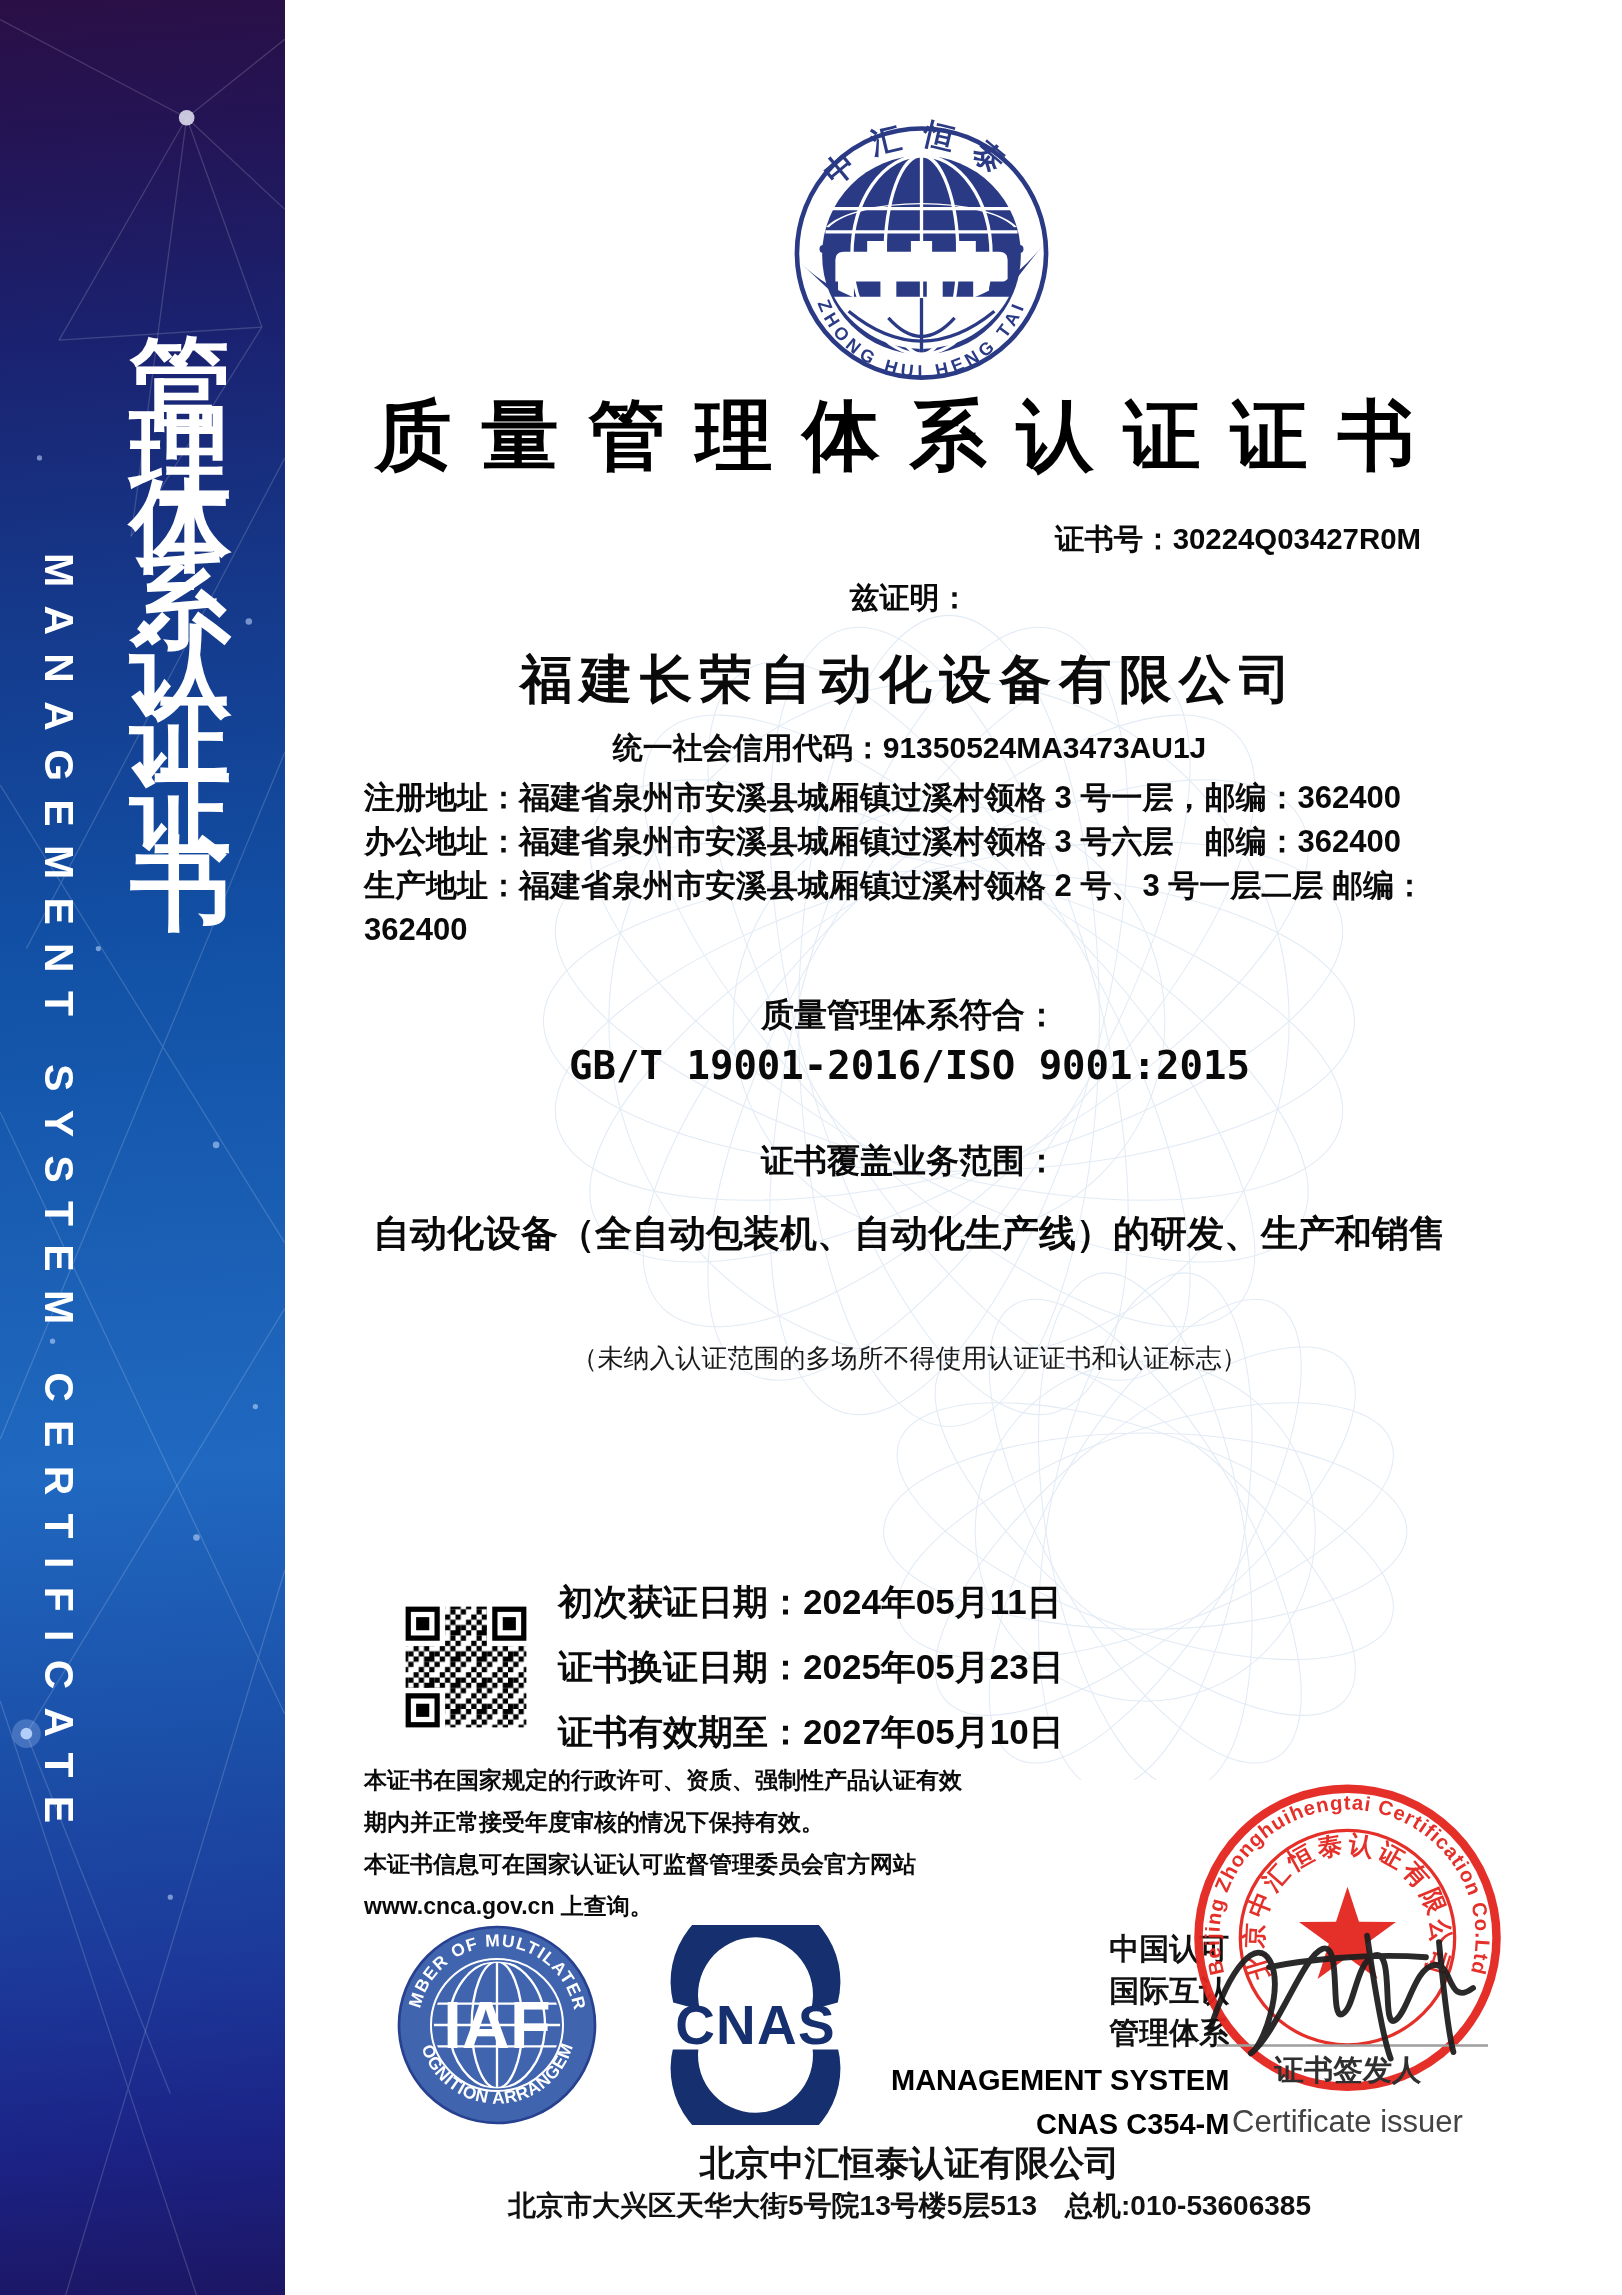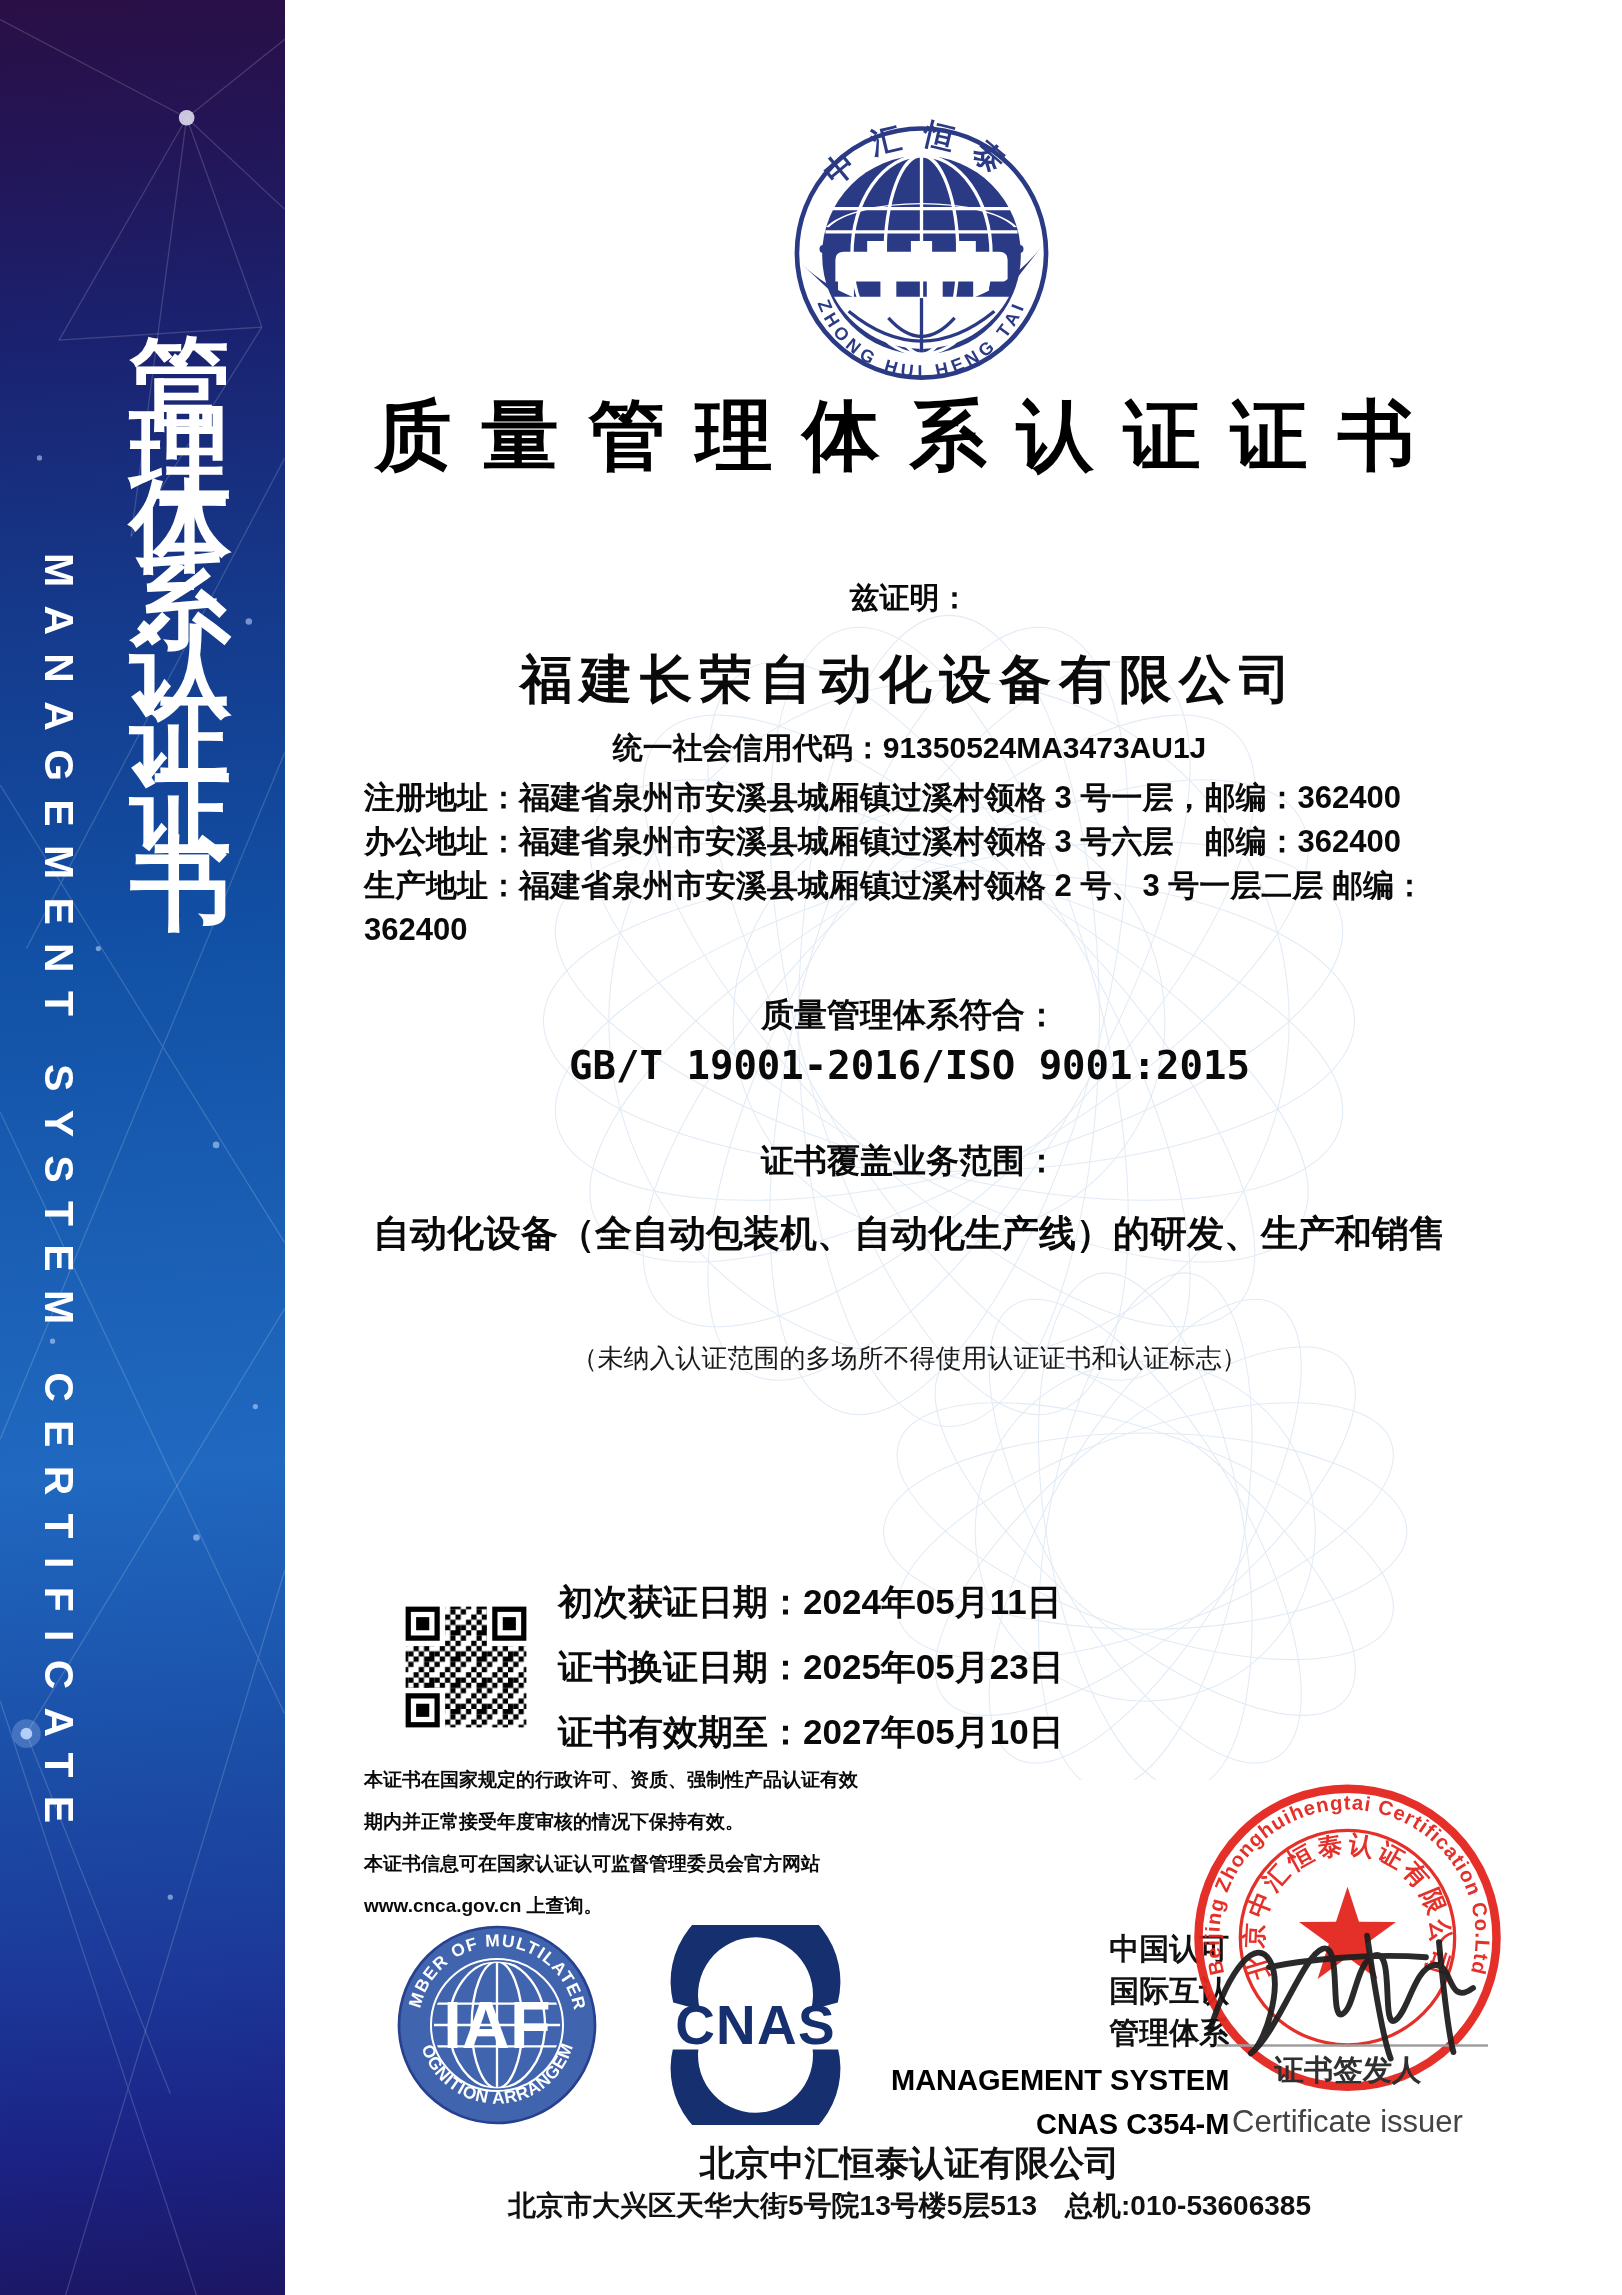--- a/index.html
+++ b/index.html
@@ -25,21 +25,21 @@
   .addresses{position:absolute;left:364px;top:776px;width:1204px;font-size:31px;
     font-weight:600;line-height:44px;text-align:left;}
   .sys-label{top:993px;font-size:33px;font-weight:700;}
   .std-code{top:1043px;font-size:39px;font-weight:700;font-family:"DejaVu Sans Mono",monospace;letter-spacing:0px;}
   .scope-label{top:1139px;font-size:33px;font-weight:700;}
   .scope{top:1209px;font-size:37px;font-weight:700;font-family:"Liberation Serif",serif;}
   .note{top:1341px;font-size:26px;font-family:"Liberation Serif",serif;color:#1a1a1a;}
   .qr{position:absolute;left:403px;top:1604px;}
   .dates{position:absolute;left:558px;top:1569px;font-size:35px;font-weight:600;margin-top:12px;}
   .dates .row{height:65px;line-height:42px;}
-  .validity{position:absolute;left:364px;top:1759px;width:838px;font-size:19px;
+  .validity{position:absolute;left:364px;top:1759px;width:838px;font-size:23px;
     font-weight:600;line-height:42px;text-align:left;}
   .acc-text{position:absolute;left:891px;top:1928px;text-align:right;}
   .acc-text .cap{font-size:30px;line-height:42px;font-family:"Liberation Serif",serif;font-weight:600;color:#111;}
   .acc-text .en{font-size:29px;line-height:38px;font-weight:700;margin-top:6.5px;color:#000;}
   .iaf{position:absolute;left:397px;top:1925px;}
   .cnas{position:absolute;left:651px;top:1925px;}
   .seal{position:absolute;left:1171px;top:1771px;opacity:.95;}
   .signer-cn{position:absolute;left:1214px;top:2051px;width:268px;text-align:center;
     font-size:29.4px;color:#2f2f2f;font-weight:600;}
   .signer-en{position:absolute;left:1197px;top:2104px;width:301px;text-align:center;
@@ -143,20 +143,23 @@
     <circle cx="348" cy="196" r="6" fill="#2b3a85"></circle>
     <text font-size="46" font-weight="700" fill="#2b3a85" letter-spacing="28" text-anchor="middle">
       <textPath href="#logoTop" startOffset="50%">中汇恒泰</textPath>
     </text>
     <text font-size="27" font-weight="700" fill="#2b3a85" letter-spacing="7" text-anchor="middle">
       <textPath href="#logoBot" startOffset="50%">ZHONG HUI HENG TAI</textPath>
     </text>
   </svg>
 
   <div class="centered title">质量管理体系认证证书</div>
+  <div class="centered certno">
+    <span>证书号：</span><span>30224Q03427R0M</span>
+  </div>
   <div class="centered certify">兹证明：</div>
 
   <div class="centered company">福建长荣自动化设备有限公司</div>
   <div class="centered creditcode">
     <span>统一社会信用代码：</span><span>91350524MA3473AU1J</span>
   </div>
   <div class="addresses">
     <div>注册地址：福建省泉州市安溪县城厢镇过溪村领格 3 号一层，邮编：362400</div>
     <div>办公地址：福建省泉州市安溪县城厢镇过溪村领格 3 号六层　邮编：362400</div>
     <div>生产地址：福建省泉州市安溪县城厢镇过溪村领格 2 号、3 号一层二层 邮编：</div>

